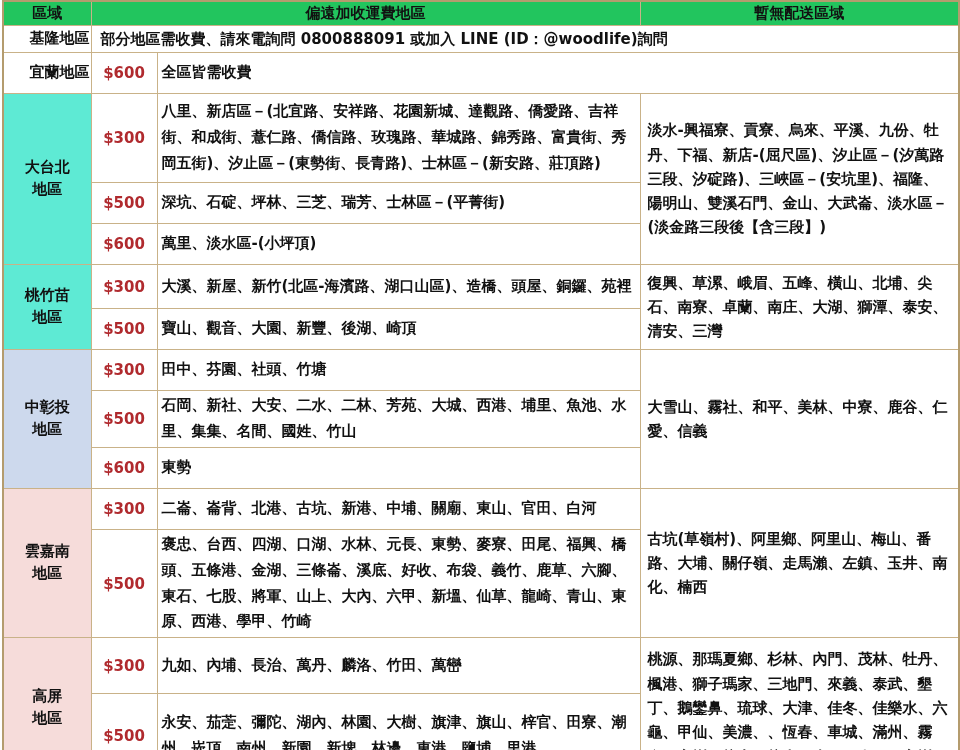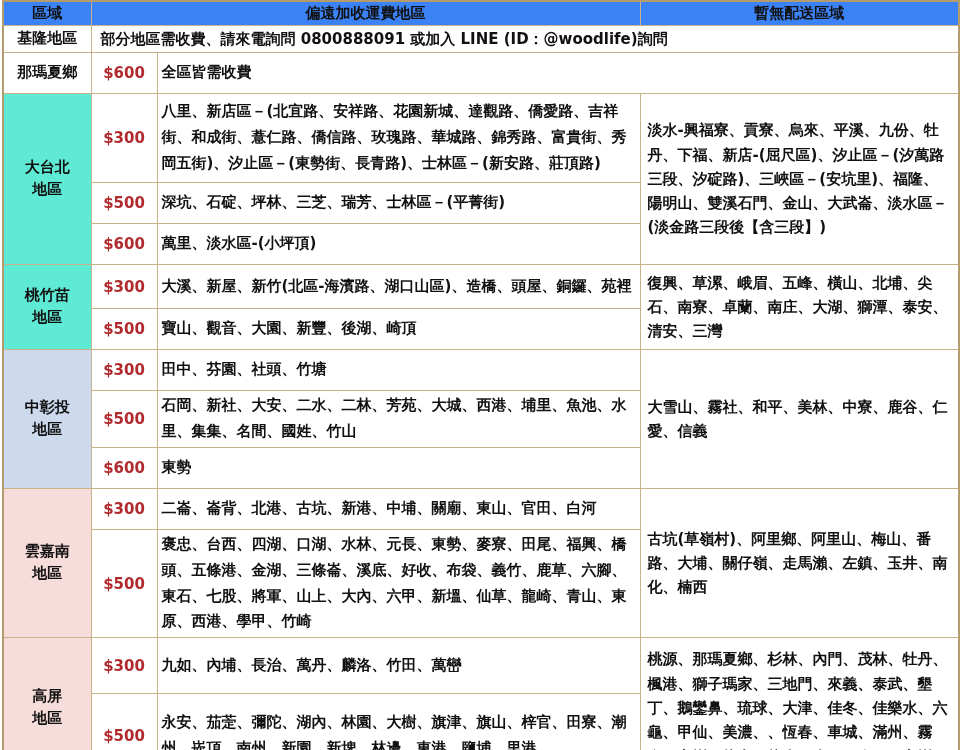--- a/index.html
+++ b/index.html
@@ -1,22 +1,22 @@
 <!DOCTYPE html>
 <html><head>
 <meta charset="utf-8">
 <style>
   html,body{margin:0;padding:0;background:#ffffff;}
   body{font-family:"DejaVu Sans","Liberation Sans",sans-serif;font-weight:700;color:#111;}
   .wrap{width:956px;margin:0 auto;}
   table{border-collapse:collapse;table-layout:fixed;width:956px;border:2px solid #b49c6e;}
   td,th{border:1px solid #c9b288;vertical-align:middle;overflow:hidden;}
-  thead th{background:#3b82f6;font-size:15px;font-weight:700;text-align:center;padding:2px 0;color:#111;}
+  thead th{background:#22c55e;font-size:15px;font-weight:700;text-align:center;padding:2px 0;color:#111;}
   .region-cell{text-align:center;font-size:15px;line-height:1.45;padding:2px 1px;}
-  .bg-white{background:#ffffff;}
+  .bg-white{background:#ffffff;text-align:right;}
   .bg-green{background:#5eead4;}
   .bg-blue{background:#cdd9ed;margin-left:14px;}
   .bg-pink{background:#f6dcda;}
   .bg-cyan{background:#bfe3ee;}
   .price-cell{color:#b02a2e;text-align:center;font-size:15px;padding:11px;}
   .areas-cell{font-size:15px;line-height:1.72;padding:2px 4px;text-align:left;}
   .nd-cell{font-size:15px;line-height:1.62;padding:3px 7px;text-align:left;vertical-align:middle;margin-top:14px;}
   .merged-cell{font-size:15px;padding:2px 9px;text-align:left;margin-left:18px;}
 </style>
 </head>
@@ -42,21 +42,21 @@
     <tr style="height:27px">
       <td class="region-cell bg-white">
         <div>基隆地區</div>
         <div></div>
       </td>
       <td colspan="3" class="merged-cell">部分地區需收費、請來電詢問 0800888091 或加入 LINE (ID：@woodlife)詢問</td>
     </tr>
 
     <tr style="height:28px">
       <td class="region-cell bg-white">
-        <div>那瑪夏鄉</div>
+        <div>宜蘭地區</div>
         <div></div>
       </td>
       <td class="price-cell">$600</td>
       <td colspan="2" class="areas-cell">全區皆需收費</td>
     </tr>
 
     <tr style="height:89px">
       <td rowspan="3" class="region-cell bg-green">
         <div>大台北</div>
         <div>地區</div>

